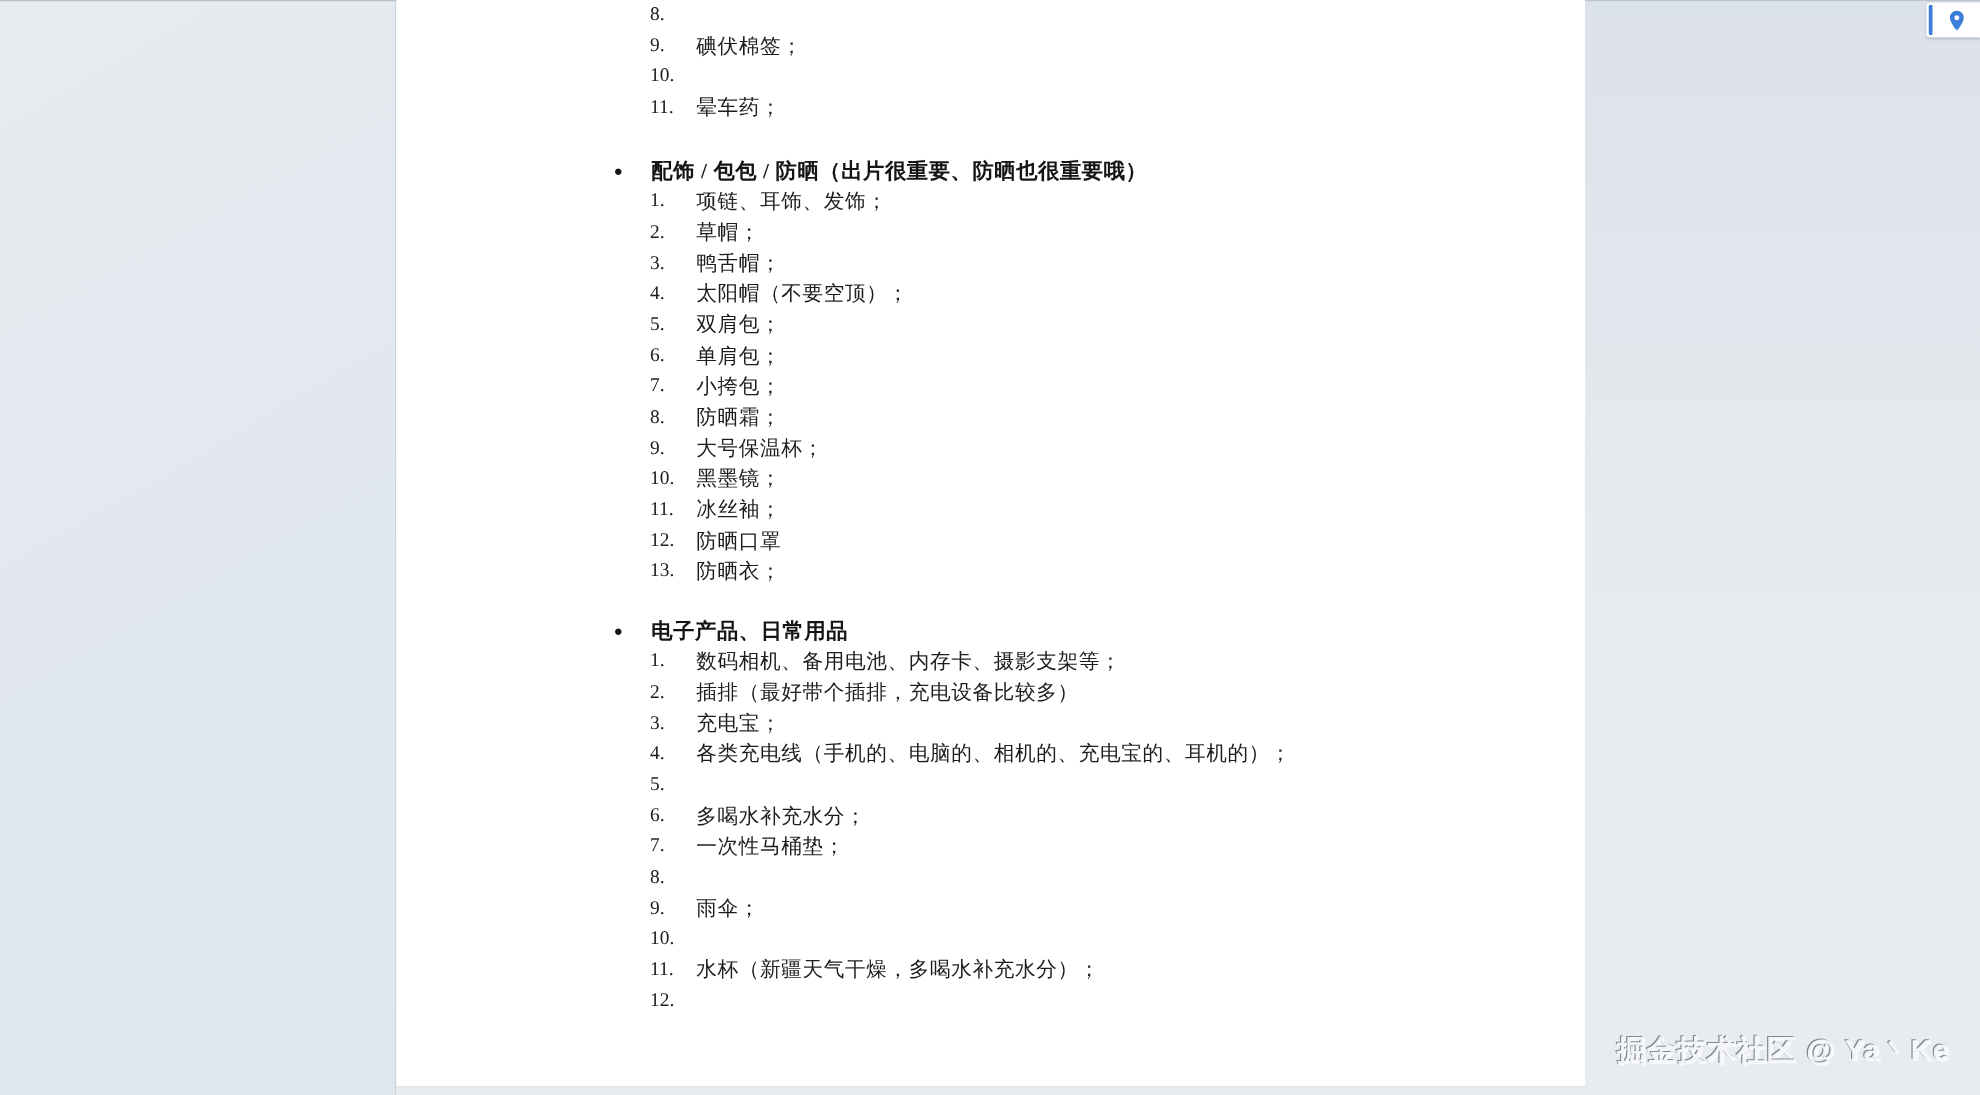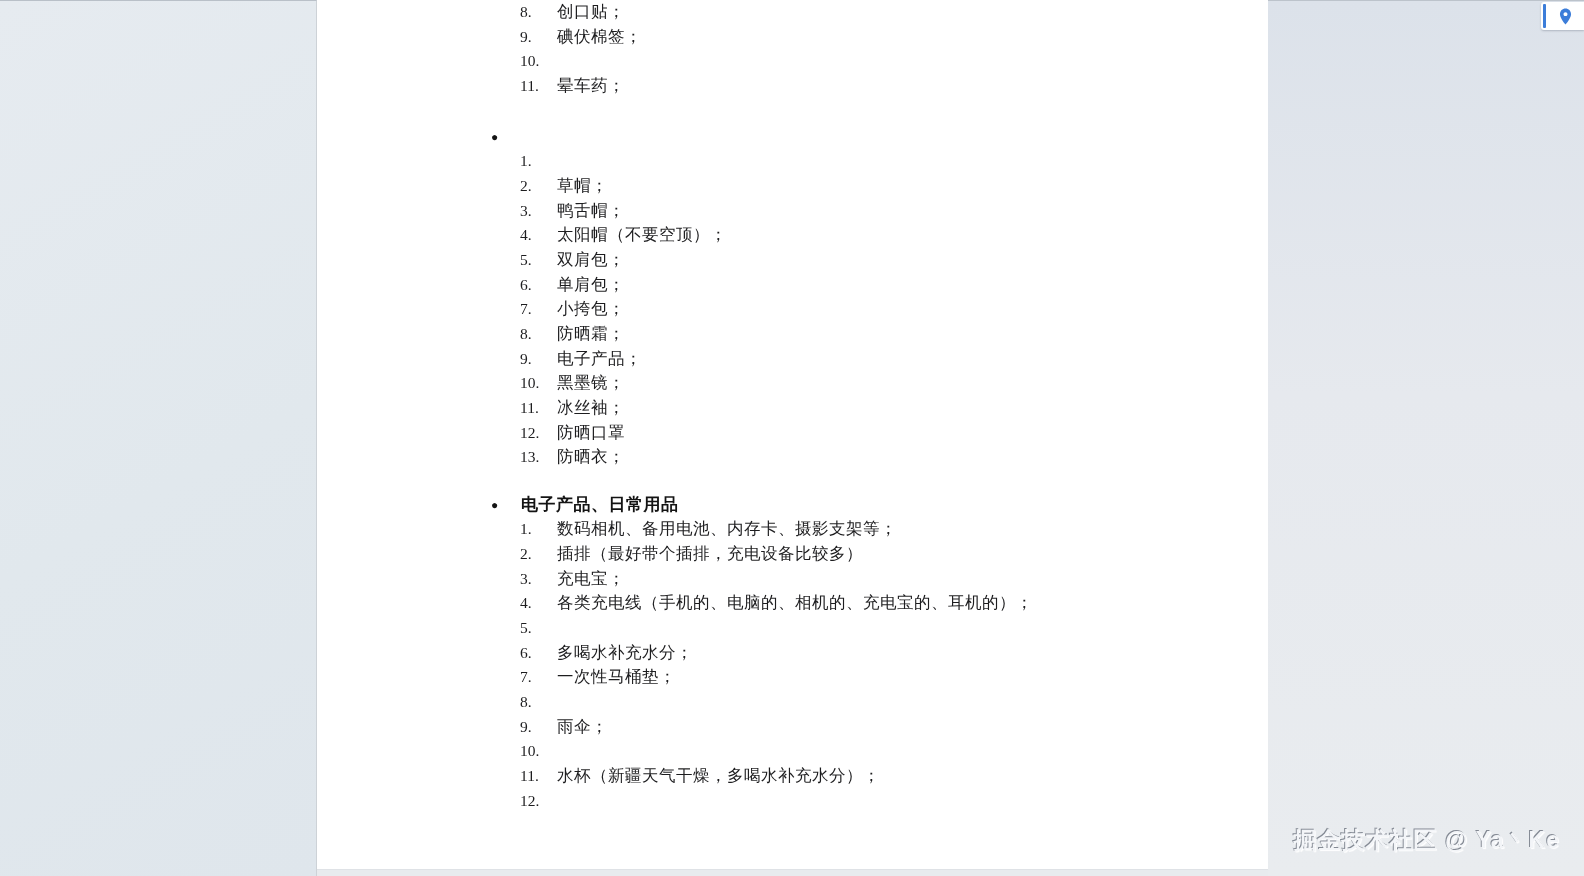--- a/index.html
+++ b/index.html
@@ -69,40 +69,41 @@
 
 <div class="screen">
 
   <div class="panel-left"></div>
 
   <div class="page">
     <div id="doc-content">
         <div class="section">
           <div class="item-row">
             <span class="item-num">8.</span>
-            <span class="item-text">创口贴；</span>
           </div>
           <div class="item-row">
             <span class="item-num">9.</span>
             <span class="item-text">碘伏棉签；</span>
           </div>
           <div class="item-row">
             <span class="item-num">10.</span>
           </div>
           <div class="item-row">
             <span class="item-num">11.</span>
             <span class="item-text">晕车药；</span>
           </div>
         </div>
         <div class="section">
           <div class="heading-row">
             <span class="bullet">●</span>
+            <span class="heading-text">配饰 / 包包 / 防晒（出片很重要、防晒也很重要哦）</span>
           </div>
           <div class="item-row">
             <span class="item-num">1.</span>
+            <span class="item-text">项链、耳饰、发饰；</span>
           </div>
           <div class="item-row">
             <span class="item-num">2.</span>
             <span class="item-text">草帽；</span>
           </div>
           <div class="item-row">
             <span class="item-num">3.</span>
             <span class="item-text">鸭舌帽；</span>
           </div>
           <div class="item-row">
@@ -120,21 +121,21 @@
           <div class="item-row">
             <span class="item-num">7.</span>
             <span class="item-text">小挎包；</span>
           </div>
           <div class="item-row">
             <span class="item-num">8.</span>
             <span class="item-text">防晒霜；</span>
           </div>
           <div class="item-row">
             <span class="item-num">9.</span>
-            <span class="item-text">电子产品；</span>
+            <span class="item-text">大号保温杯；</span>
           </div>
           <div class="item-row">
             <span class="item-num">10.</span>
             <span class="item-text">黑墨镜；</span>
           </div>
           <div class="item-row">
             <span class="item-num">11.</span>
             <span class="item-text">冰丝袖；</span>
           </div>
           <div class="item-row">

